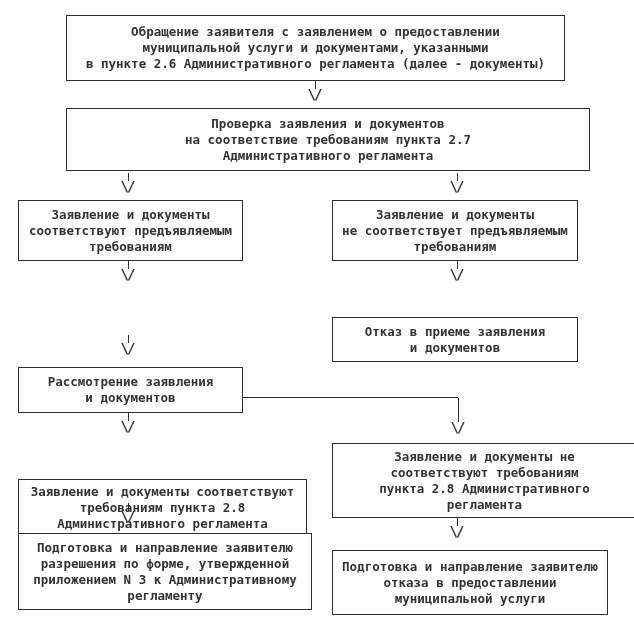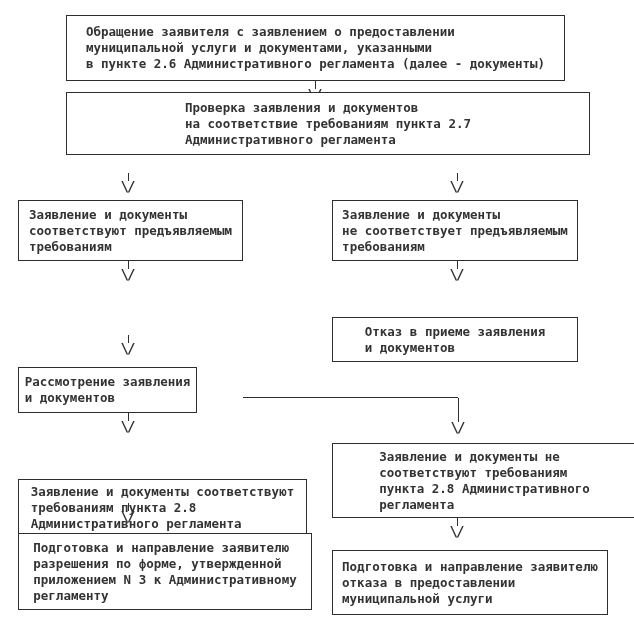--- a/index.html
+++ b/index.html
@@ -18,21 +18,21 @@
   .node {
     position: absolute;
     box-sizing: border-box;
     border: 1px solid #2e2e2e;
     background: #ffffff;
     color: #333333;
     font-family: "DejaVu Sans Mono", monospace;
     font-weight: bold;
     font-size: 12.5px;
     line-height: 16px;
-    text-align: left;
+    text-align: center;
     white-space: pre-line;
     display: flex;
     align-items: center;
     justify-content: center;
     padding: 2px 1px;
   }
   .arrow {
     position: absolute;
     width: 26px;
     display: flex;
@@ -70,21 +70,21 @@
 
   <div class="node" style="left:66px; top:15px; width:499px; height:66px;">Обращение заявителя с заявлением о предоставлении
 муниципальной услуги и документами, указанными
 в пункте 2.6 Административного регламента (далее - документы)</div>
 
   <div class="arrow" style="left:302px; top:81px;">
     <div class="arrow-stem"></div>
     <div class="arrow-glyph">\/</div>
   </div>
 
-  <div class="node" style="left:66px; top:92px; width:524px; height:63px;">Проверка заявления и документов
+  <div class="node" style="left:66px; top:108px; width:524px; height:63px;">Проверка заявления и документов
 на соответствие требованиям пункта 2.7
 Административного регламента</div>
 
   <div class="arrow" style="left:115px; top:173px;">
     <div class="arrow-stem"></div>
     <div class="arrow-glyph">\/</div>
   </div>
   <div class="arrow" style="left:444px; top:173px;">
     <div class="arrow-stem"></div>
     <div class="arrow-glyph">\/</div>
@@ -107,21 +107,21 @@
   </div>
 
   <div class="node" style="left:332px; top:290px; width:246px; height:45px;margin-top:27px;">Отказ в приеме заявления
 и документов</div>
 
   <div class="arrow" style="left:115px; top:335px;">
     <div class="arrow-stem"></div>
     <div class="arrow-glyph">\/</div>
   </div>
 
-  <div class="node" style="left:18px; top:367px; width:179px; height:46px;">Рассмотрение заявления
+  <div class="node" style="left:18px; top:367px; width:225px; height:46px;">Рассмотрение заявления
 и документов</div>
 
   <div class="conn-h" style="left:243px; top:397px; width:215px;"></div>
 
   <div class="arrow" style="left:115px; top:413px;">
     <div class="arrow-stem"></div>
     <div class="arrow-glyph">\/</div>
   </div>
   <div class="arrow" style="left:445px; top:398px;">
     <div class="arrow-stem tall"></div>

